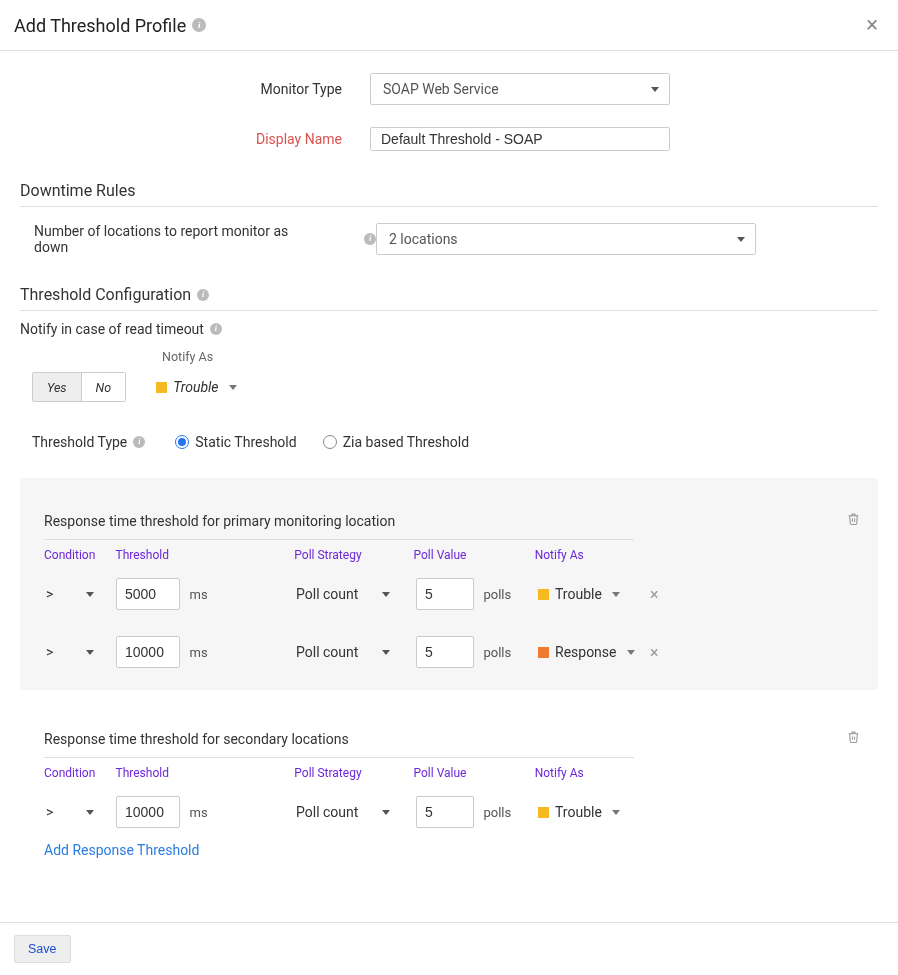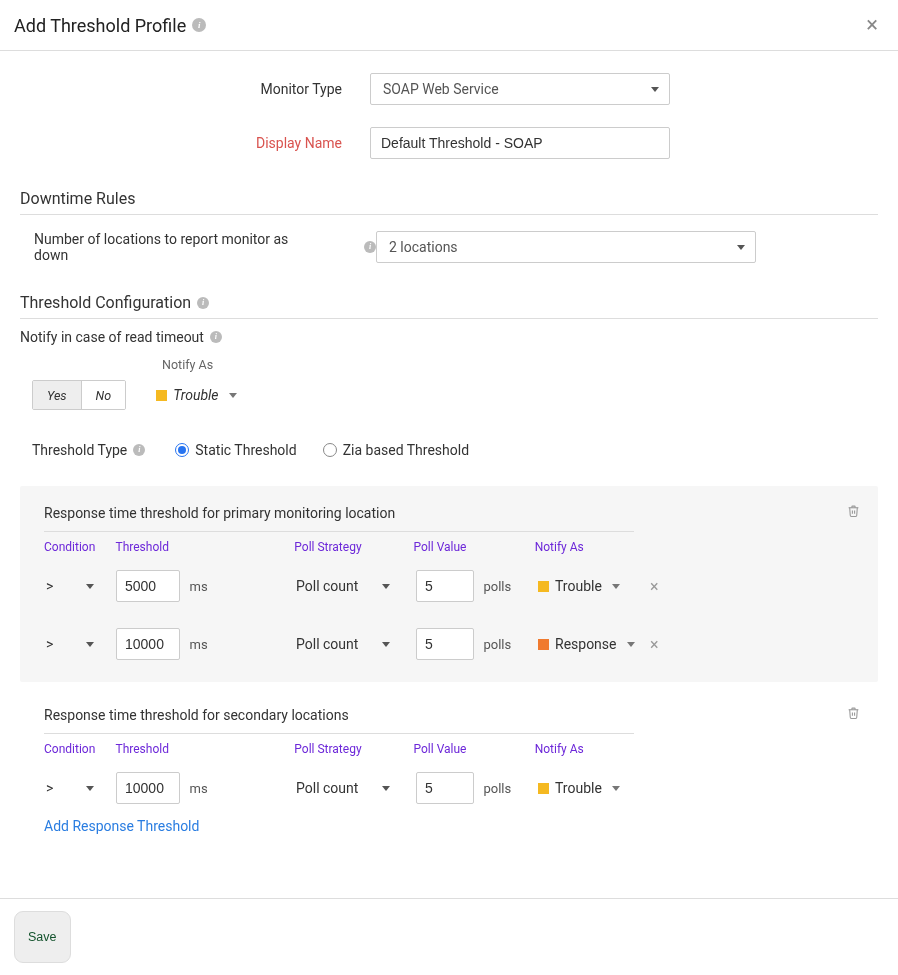--- a/index.html
+++ b/index.html
@@ -88,21 +88,21 @@
   position: absolute;
   right: 10px;
   top: 50%;
   transform: translateY(-40%);
   width: 0; height: 0;
   border-left: 4px solid transparent;
   border-right: 4px solid transparent;
   border-top: 5px solid #555;
 }
 .text-input {
-  height: 32px;
+  height: 24px;
   border: 1px solid #ccc;
   border-radius: 2px;
   padding: 0 10px;
   font-size: 14px;
   color: #333;
   background: #fff;
 }
 .text-input.w300 { width: 300px; }
 .section {
   margin-top: 30px;
@@ -223,20 +223,21 @@
   border-radius: 2px;
 }
 .threshold-block.shaded {
   background: #f6f6f6;
 }
 .block-header {
   display: flex;
   align-items: center;
   justify-content: space-between;
   padding: 6px 0 10px 0;
+  margin-top: 16px;
 }
 .block-title {
   font-size: 14px;
   color: #333;
 }
 .trash-icon {
   color: #999;
   cursor: pointer;
   font-size: 14px;
 }
@@ -320,25 +321,25 @@
   bottom: 0;
   left: 0;
   right: 0;
   border-top: 1px solid #ddd;
   padding: 12px 14px;
   background: #fff;
 }
 .save-btn {
   background: #eee;
   border: 1px solid #ddd;
-  padding: 18px 13px;
+  padding: 6px 13px;
   font-size: 12.5px;
-  color: #14532d;
-  cursor: pointer;
-  border-radius: 9px;
+  color: #1d4ed8;
+  cursor: pointer;
+  border-radius: 2px;
 }
 </style>
 </head>
 <body>
 
 <div class="header">
   <div class="header-title">
     <span>Add Threshold Profile</span>
     <span class="info-icon">i</span>
   </div>

